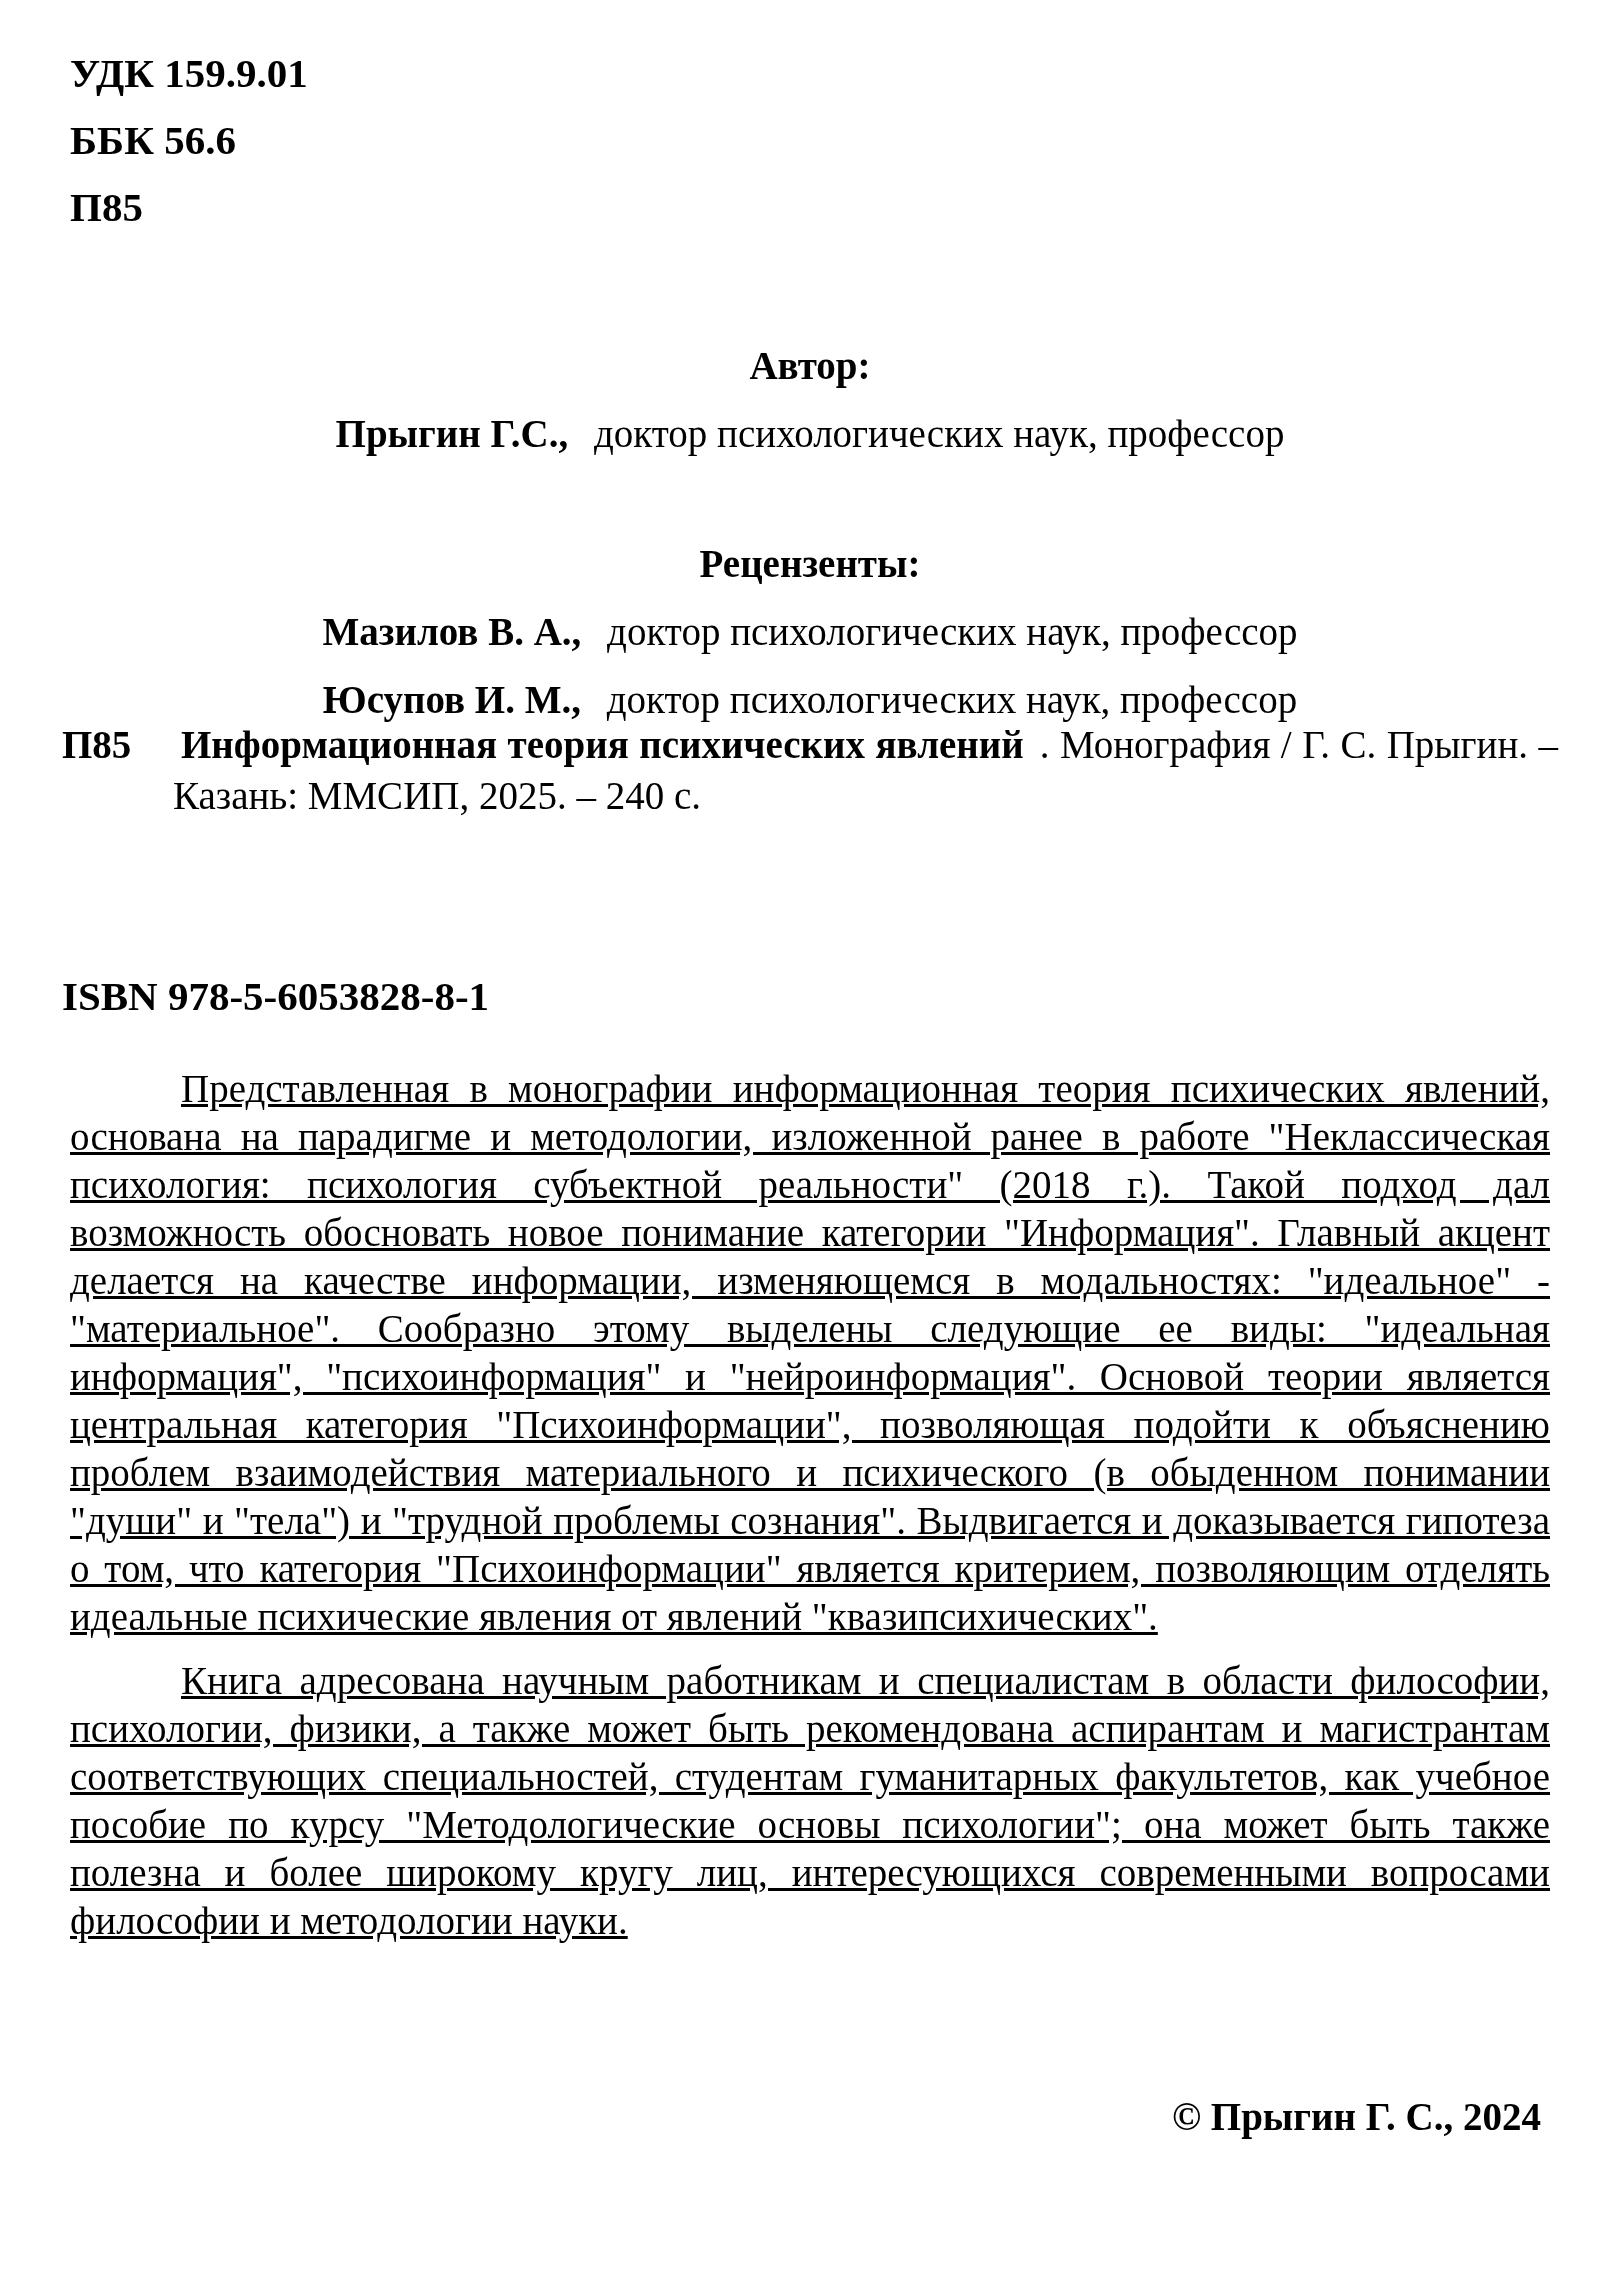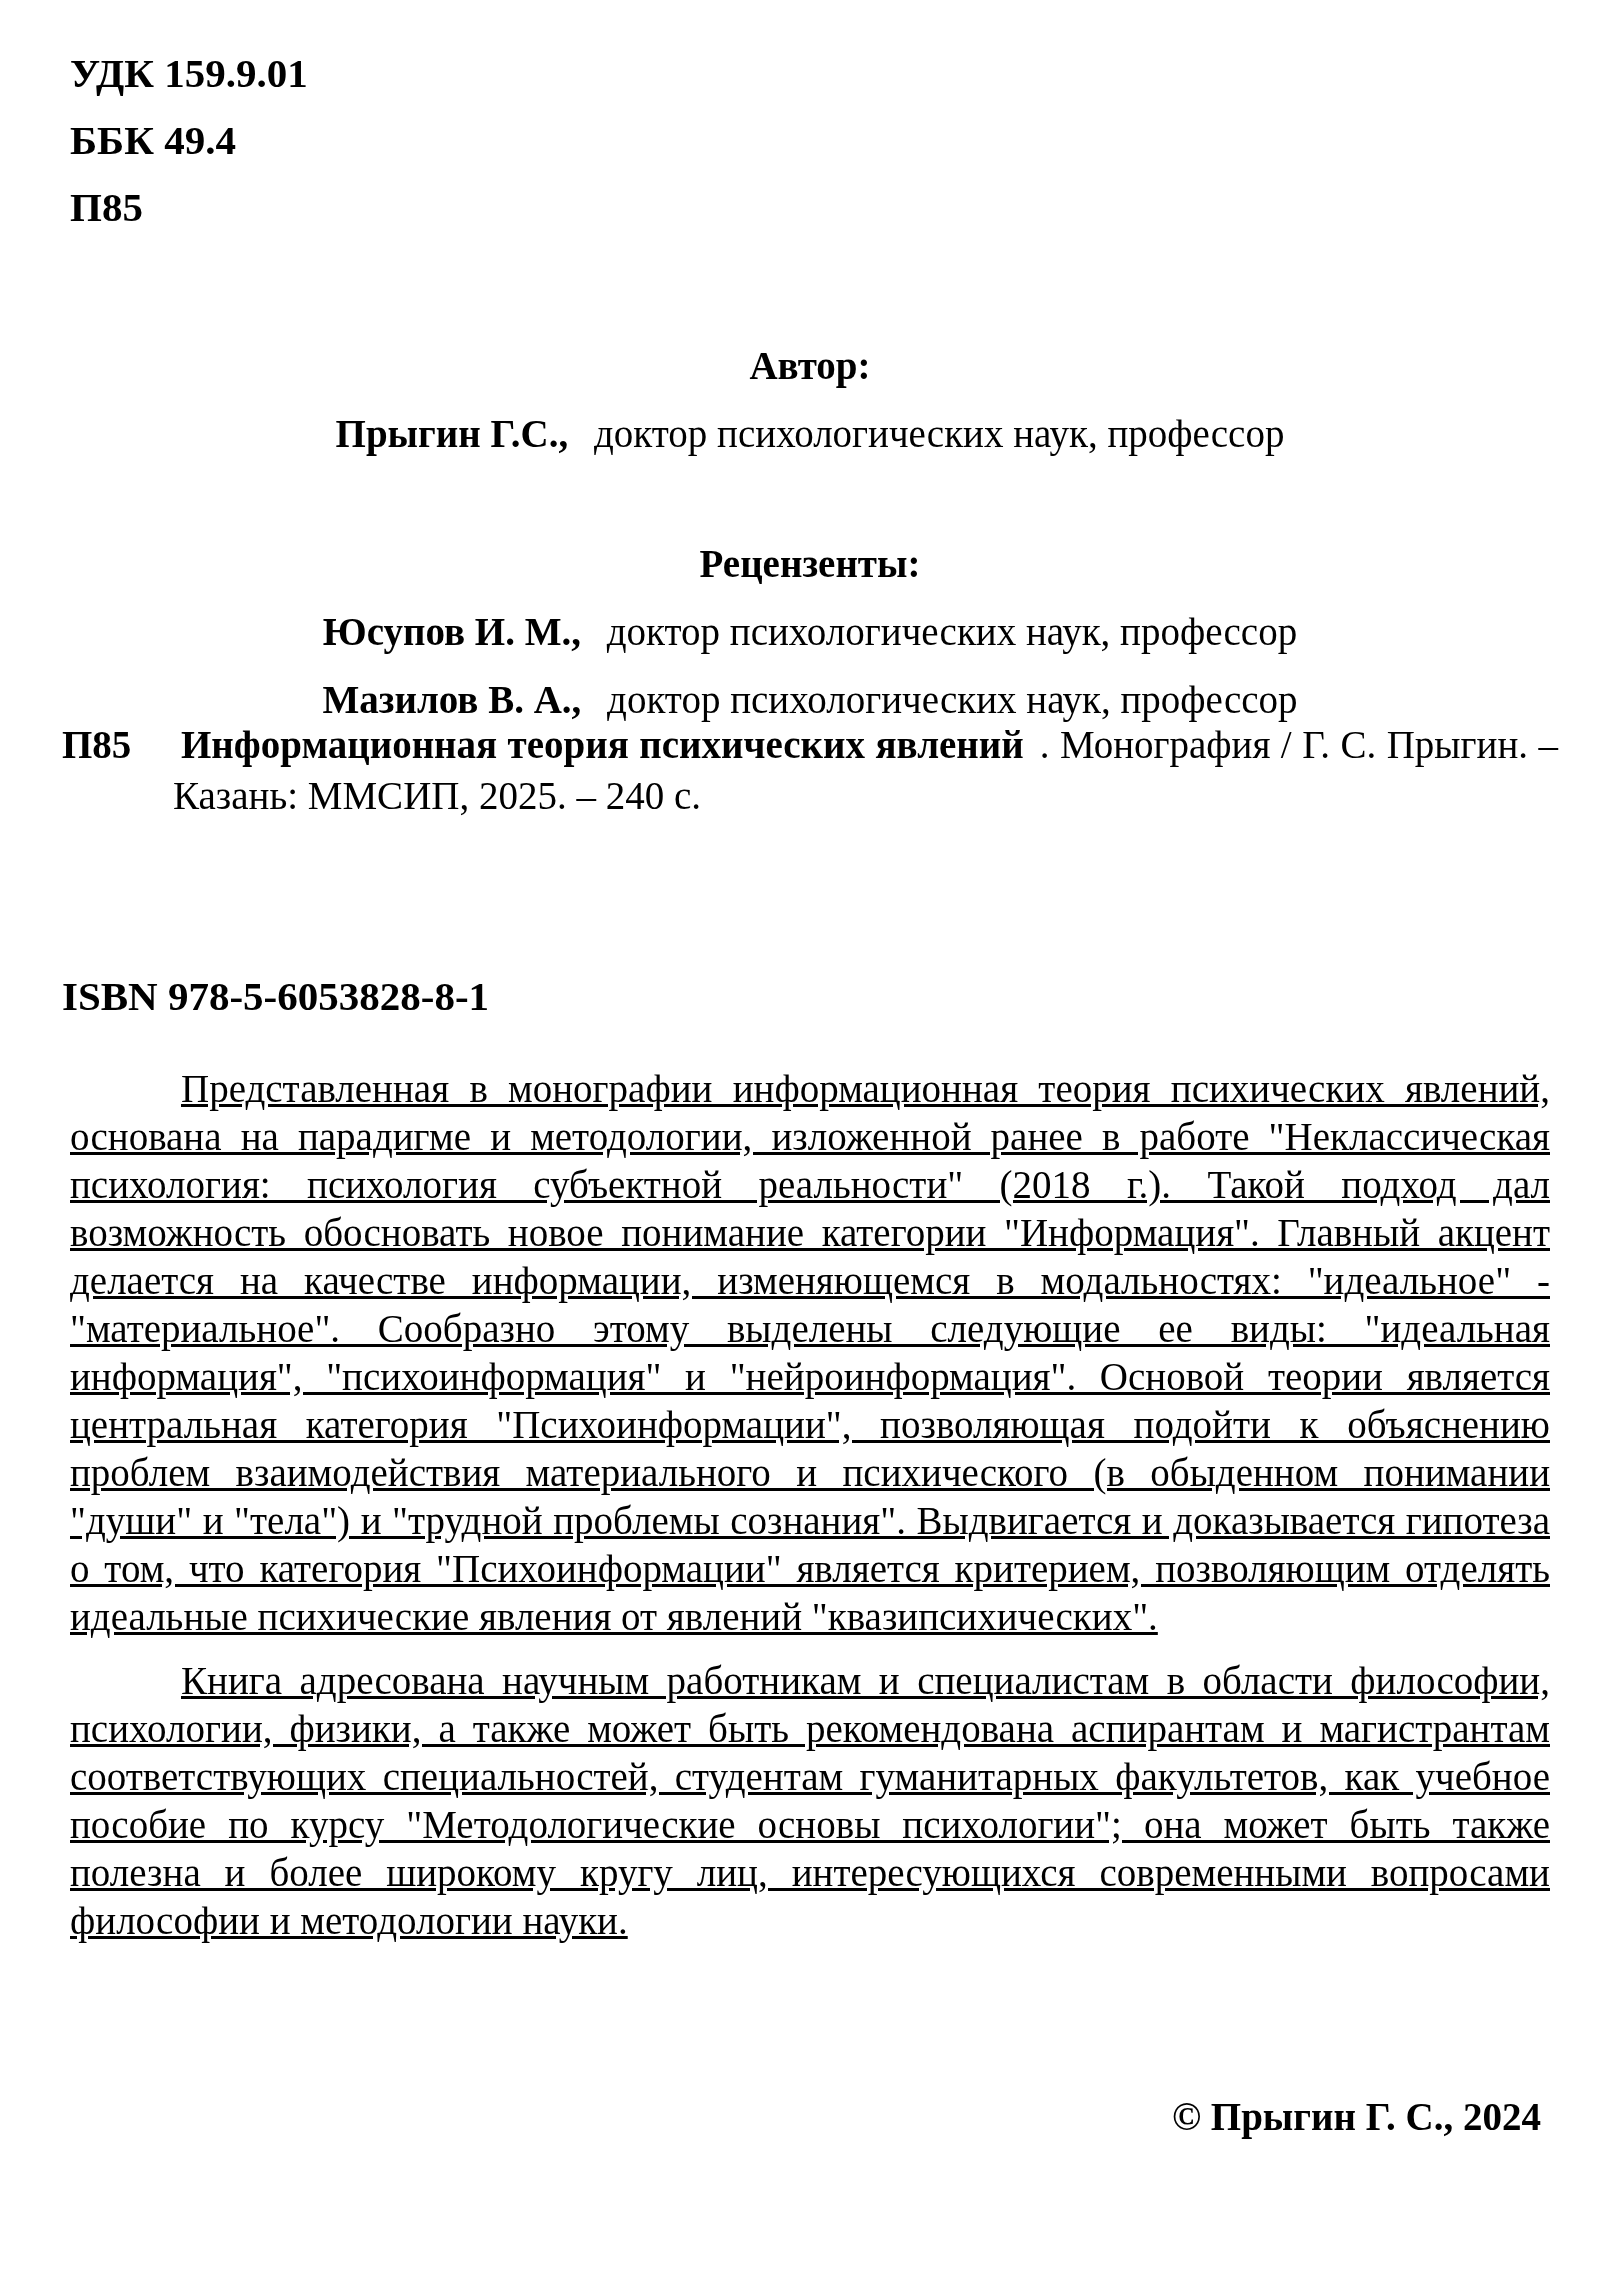--- a/index.html
+++ b/index.html
@@ -91,33 +91,33 @@
     text-align: right;
   }
 </style>
 </head>
 <body>
 
 <div class="page">
 
   <div class="udk-block">
     <div>УДК 159.9.01</div>
-    <div>ББК 49.4</div>
+    <div>ББК 56.6</div>
     <div>П85</div>
   </div>
 
   <div class="author-block">
     <div class="bold">Автор:</div>
     <div><b>Прыгин Г.С.,</b><span> доктор психологических наук, профессор</span></div>
   </div>
 
   <div class="reviewers-block">
     <div class="bold">Рецензенты:</div>
+    <div><b>Мазилов В. А.,</b><span> доктор психологических наук, профессор</span></div>
     <div><b>Юсупов И. М.,</b><span> доктор психологических наук, профессор</span></div>
-    <div><b>Мазилов В. А.,</b><span> доктор психологических наук, профессор</span></div>
   </div>
 
   <div class="catalog-entry">
     <span class="catalog-sign">П85</span>
     <b>Информационная теория психических явлений</b><span>. Монография / Г. С. Прыгин. – Казань: ММСИП, 2025. – 240 с.</span>
   </div>
 
   <div class="isbn-line">ISBN 978-5-6053828-8-1</div>
 
   <div class="annotation">

